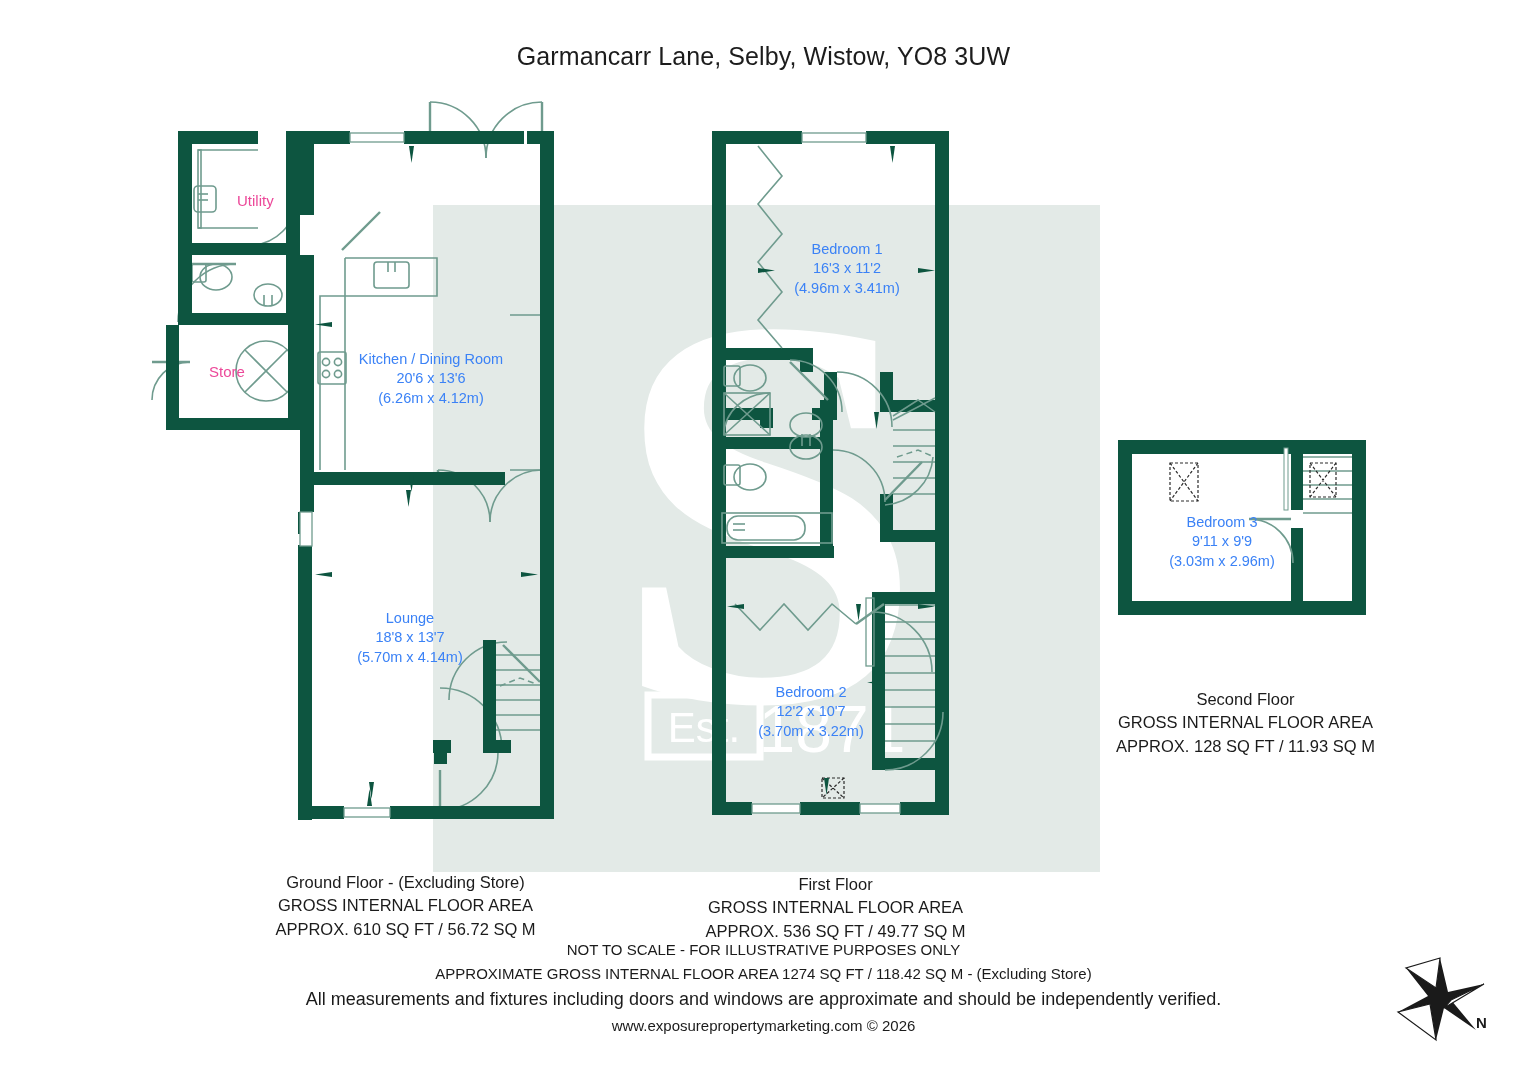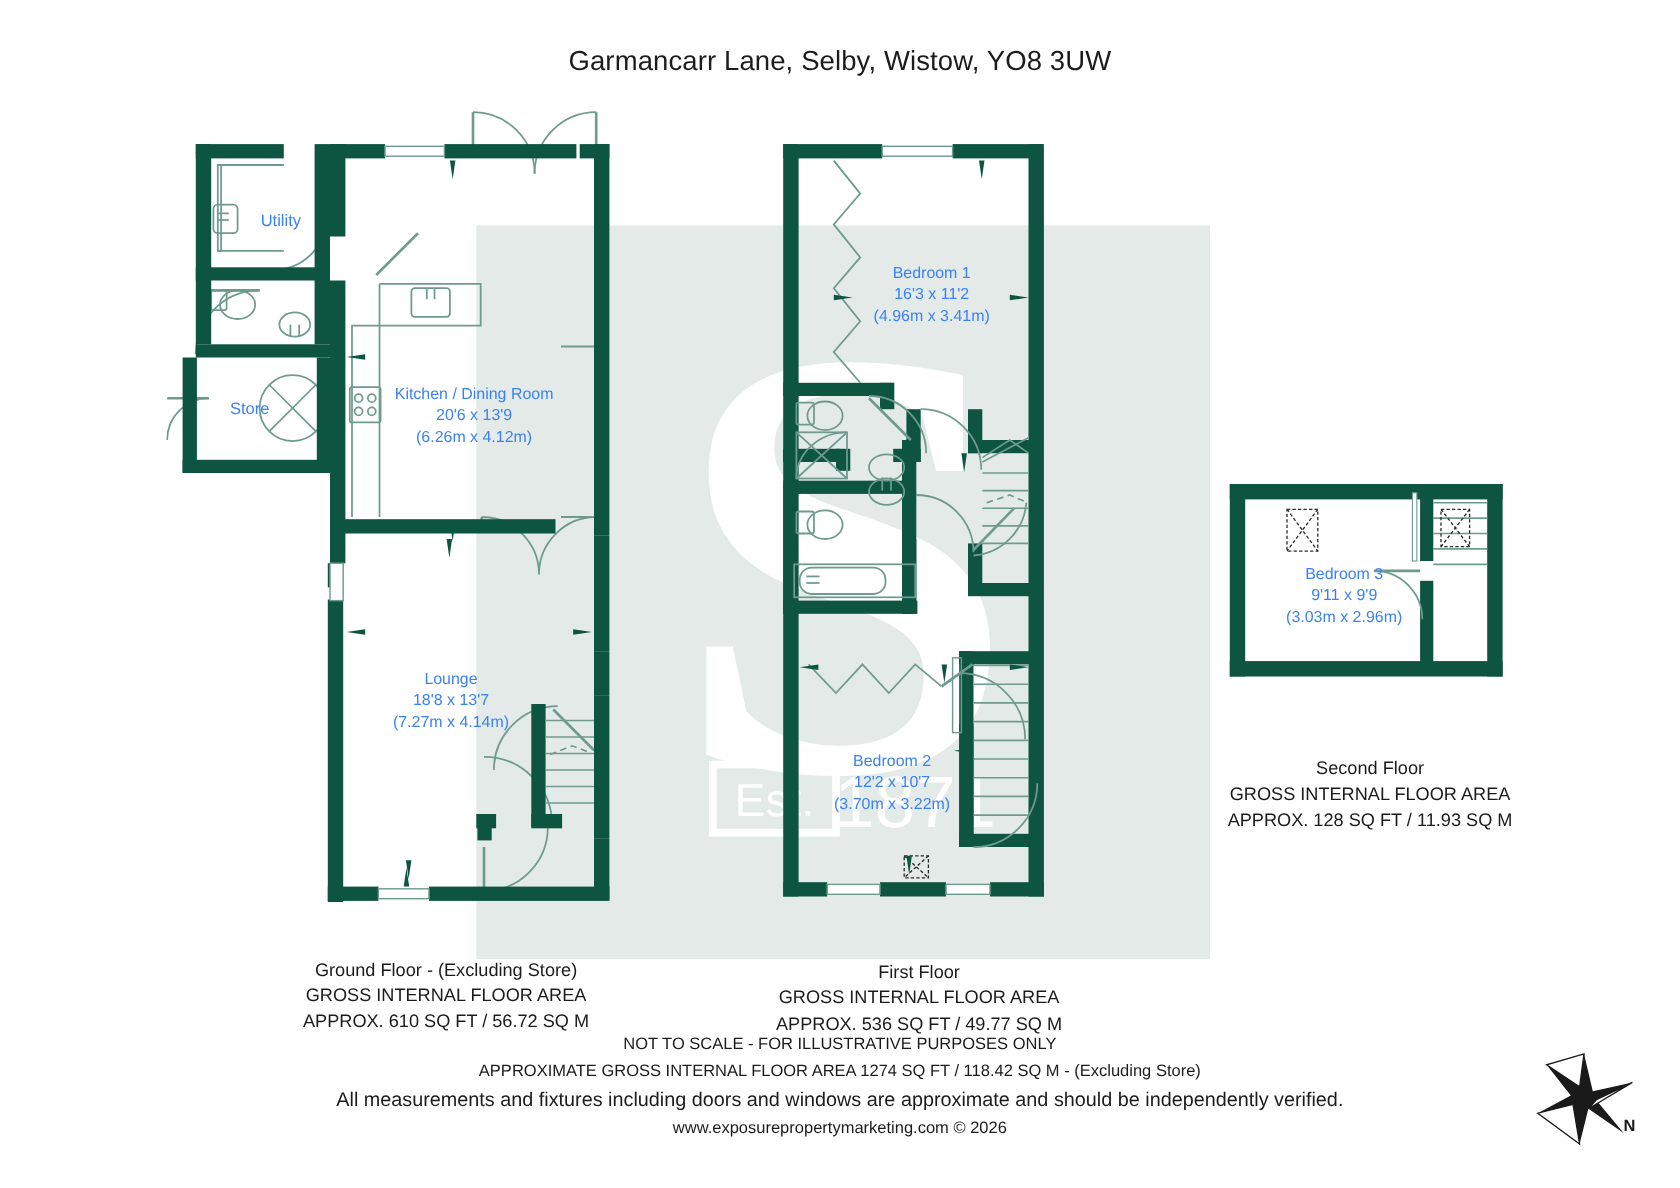--- a/index.html
+++ b/index.html
@@ -24,21 +24,21 @@
   #footer{
     position:absolute;left:0;top:938px;width:1527px;text-align:center;
     line-height:1.58;color:#1b1b1b;
   }
   #footer div{font-size:15px;}
   #footer .f3{font-size:18px;}
   .rmlabel{position:absolute;text-align:center;color:#3b82f6;line-height:1.33;}
   .rmlabel .n{font-size:14.5px;display:block;}
   .rmlabel .d{font-size:14.5px;display:block;}
   .rmlabel .m{font-size:14.5px;display:block;}
-  .smalllabel{position:absolute;font-size:15px;color:#3b82f6;}
+  .smalllabel{position:absolute;font-size:15px;color:#ec4899;}
 </style>
 </head>
 <body>
 
 <div id="plan-root">
 
   <div id="plan-title">Garmancarr Lane, Selby, Wistow, YO8 3UW</div>
 
   <svg id="floorplan" viewBox="0 0 1527 1080">
     <defs>
@@ -360,28 +360,28 @@
       <path d="M42,0 L50,34 L86,26 L53,42 L78,72 L46,50 L38,82 L32,46 L0,54 L30,38 L8,10 L38,30 Z" fill="#1a1a1a"></path>
       <path d="M42,0 L38,30 L8,10 Z" fill="#ffffff" stroke="#1a1a1a" stroke-width="1.2"></path>
       <path d="M86,26 L53,42 L46,50 Z" fill="#ffffff" stroke="#1a1a1a" stroke-width="1.2"></path>
       <path d="M38,82 L32,46 L0,54 Z" fill="#ffffff" stroke="#1a1a1a" stroke-width="1.2"></path>
       <text x="78" y="70" font-family="Liberation Sans, sans-serif" font-size="15" font-weight="700" fill="#1a1a1a">N</text>
     </g>
   </svg>
 
   <div class="rmlabel" style="left:306px;top:350px;width:250px;">
     <span class="n">Kitchen / Dining Room</span>
-    <span class="d">20'6 x 13'9</span>
+    <span class="d">20'6 x 13'6</span>
     <span class="m">(6.26m x 4.12m)</span>
   </div>
 
   <div class="rmlabel" style="left:310px;top:609px;width:200px;">
     <span class="n">Lounge</span>
     <span class="d">18'8 x 13'7</span>
-    <span class="m">(7.27m x 4.14m)</span>
+    <span class="m">(5.70m x 4.14m)</span>
   </div>
 
   <div class="smalllabel" style="left:237px;top:192px;">Utility</div>
   <div class="smalllabel" style="left:209px;top:363px;">Store</div>
 
   <div class="rmlabel" style="left:752px;top:240px;width:190px;">
     <span class="n">Bedroom 1</span>
     <span class="d">16'3 x 11'2</span>
     <span class="m">(4.96m x 3.41m)</span>
   </div>

